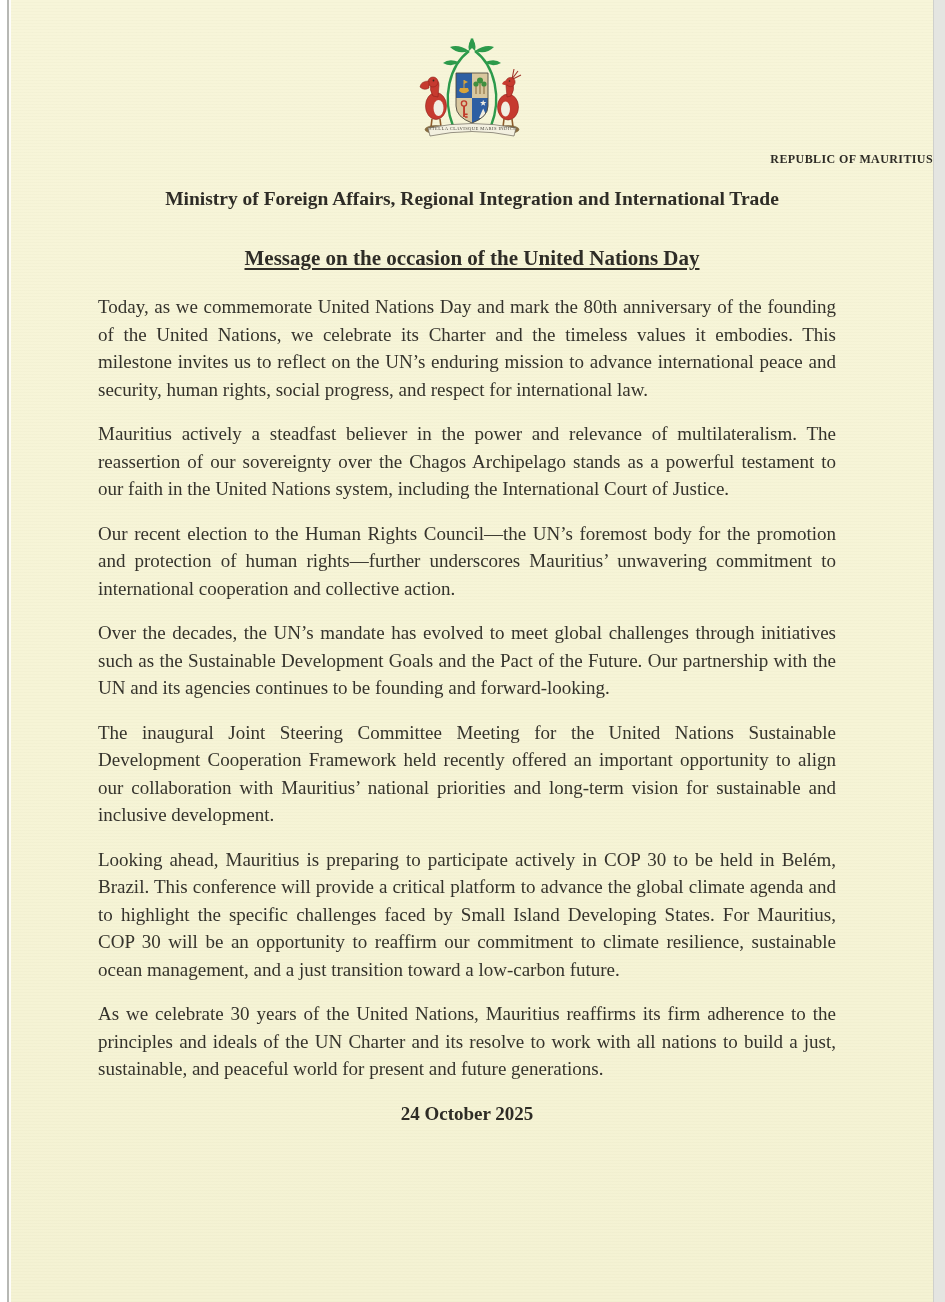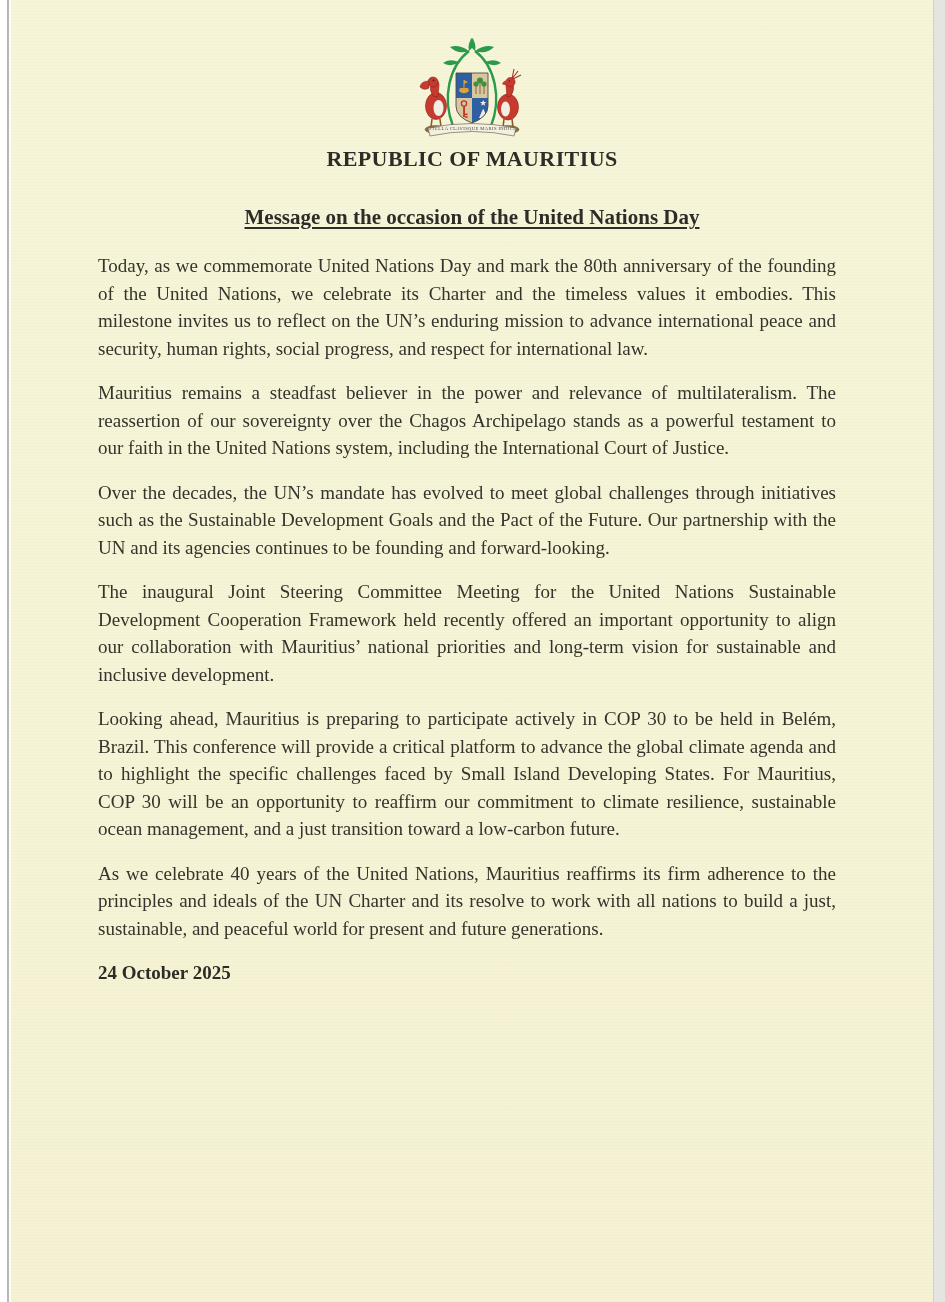--- a/index.html
+++ b/index.html
@@ -31,22 +31,22 @@
       linear-gradient(180deg, #f7f5d9 0%, #f6f4d6 55%, #f4f2d3 100%);
     z-index:1;
   }
   .arms-wrap {
     margin:36px auto 0 auto;
     width:120px; height:104px;
     text-align:center;
   }
   .hdr-country {
     margin-top:9px;
-    text-align:center;
-    font-size:22px;
+    text-align:right;
+    font-size:12px;
     line-height:20px;
     font-weight:bold;
     letter-spacing:0.4px;
     color:#2e2c26;
   }
   .hdr-ministry {
     margin-top:19px;
     text-align:center;
     font-size:19.5px;
     line-height:22px;
@@ -68,21 +68,21 @@
     padding:24px 97px 0 87px; 
     font-size:19px;
     line-height:27.5px;
     color:#35332c;
     text-align:justify;
   }
   .content p { margin:0 0 17px 0; }
   .date-line {
     font-weight:bold;
     margin-top:13px !important;
-    text-align:left;
+    text-align:center;
     color:#2e2c26;
   }
 </style>
 </head>
 <body>
 
 <div class="edge-left"></div>
 <div class="edge-right"></div>
 
 <div class="paper">
@@ -164,25 +164,27 @@
       </g>
 
       <g>
         <path d="M16,92 q44,-9 88,0 l-2,8 q-42,-9 -84,0 z" fill="#f3f0e0" stroke="#6b665a" stroke-width="0.7"></path>
         <text x="60" y="93.6" text-anchor="middle" font-size="4.6" font-family="Liberation Serif, serif" fill="#4a463c" letter-spacing="0.4">STELLA CLAVISQUE MARIS INDICI</text>
       </g>
     </svg>
   </div>
 
   <div class="hdr-country">REPUBLIC OF MAURITIUS</div>
+  <div class="hdr-ministry">Ministry of Foreign Affairs, Regional Integration and International Trade</div>
   <div class="doc-title">Message on the occasion of the United Nations Day</div>
 
   <div class="content">
     <p>Today, as we commemorate United Nations Day and mark the 80th anniversary of the founding of the United Nations, we celebrate its Charter and the timeless values it embodies.  This milestone invites us to reflect on the UN’s enduring mission to advance international peace and security, human rights, social progress, and respect for international law.</p>
-    <p>Mauritius remains a steadfast believer in the power and relevance of multilateralism.  The reassertion of our sovereignty over the Chagos Archipelago stands as a powerful testament to our faith in the United Nations system, including the International Court of Justice.</p>
+    <p>Mauritius actively a steadfast believer in the power and relevance of multilateralism.  The reassertion of our sovereignty over the Chagos Archipelago stands as a powerful testament to our faith in the United Nations system, including the International Court of Justice.</p>
+    <p>Our recent election to the Human Rights Council—the UN’s foremost body for the promotion and protection of human rights—further underscores Mauritius’ unwavering commitment to international cooperation and collective action.</p>
     <p>Over the decades, the UN’s mandate has evolved to meet global challenges through initiatives such as the Sustainable Development Goals and the Pact of the Future.  Our partnership with the UN and its agencies continues to be founding and forward-looking.</p>
     <p>The inaugural Joint Steering Committee Meeting for the United Nations Sustainable Development Cooperation Framework held recently offered an important opportunity to align our collaboration with Mauritius’ national priorities and long-term vision for sustainable and inclusive development.</p>
     <p>Looking ahead, Mauritius is preparing to participate actively in COP 30 to be held in Belém, Brazil. This conference will provide a critical platform to advance the global climate agenda and to highlight the specific challenges faced by Small Island Developing States. For Mauritius, COP 30 will be an opportunity to reaffirm our commitment to climate resilience, sustainable ocean management, and a just transition toward a low-carbon future.</p>
-    <p>As we celebrate 40 years of the United Nations, Mauritius reaffirms its firm adherence to the principles and ideals of the UN Charter and its resolve to work with all nations to build a just, sustainable, and peaceful world for present and future generations.</p>
+    <p>As we celebrate 30 years of the United Nations, Mauritius reaffirms its firm adherence to the principles and ideals of the UN Charter and its resolve to work with all nations to build a just, sustainable, and peaceful world for present and future generations.</p>
     <p class="date-line">24 October 2025</p>
   </div>
 
 </div>
 
 </body></html>

